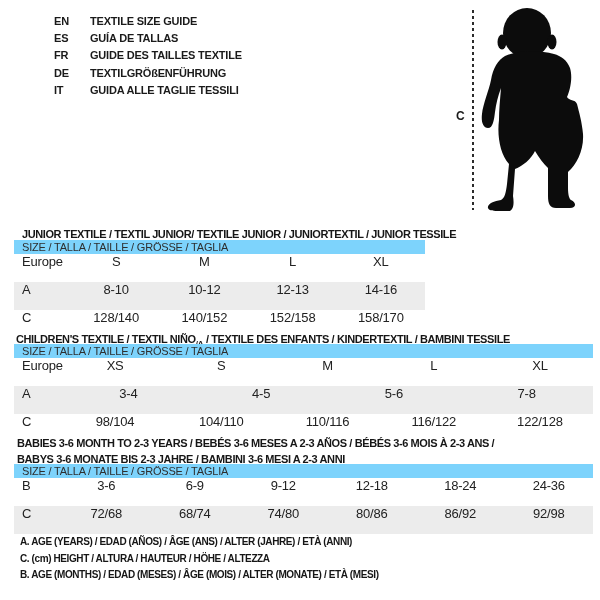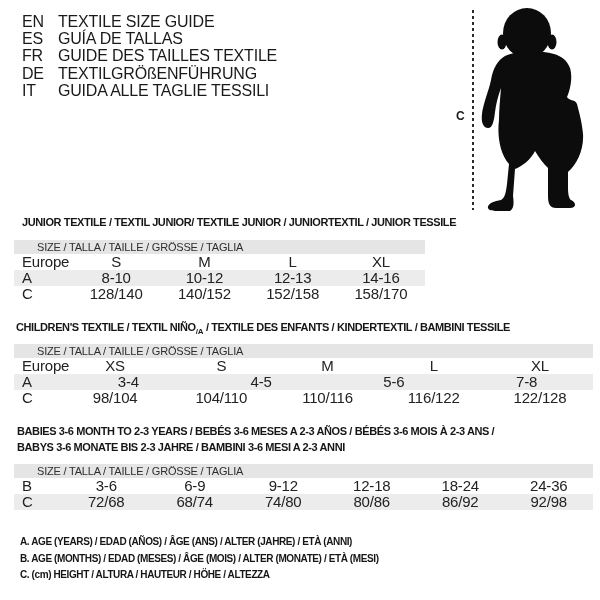--- a/index.html
+++ b/index.html
@@ -2,45 +2,45 @@
 <html><head>
 <meta charset="utf-8">
 <style>
   html,body{margin:0;padding:0;background:#ffffff;}
   .canvas{
     position:relative;width:600px;height:600px;background:#ffffff;overflow:hidden;
     font-family:"Liberation Sans",sans-serif;color:#1a1a1a;
   }
   
   .langs{position:absolute;left:22px;top:13px;}
-  .lang-row{display:flex;font-weight:normal;font-size:16px;line-height:17.2px;letter-spacing:-0.2px;white-space:nowrap;}
+  .lang-row{display:flex;font-weight:bold;font-size:11px;line-height:17.2px;letter-spacing:-0.2px;white-space:nowrap;margin-left:32px;}
   .lang-row .code{width:36px;flex:0 0 36px;}
   
   .dash-line{
     position:absolute;left:472px;top:10px;width:2px;height:200px;
     background:repeating-linear-gradient(to bottom,#2b2b2b 0 3px,transparent 3px 6px);
   }
   .c-label{position:absolute;left:456px;top:109px;font-size:12px;font-weight:600;}
   .baby-svg{position:absolute;left:478px;top:6px;width:114px;height:206px;}
   
-  .sec-title{position:absolute;font-weight:bold;font-size:11px;letter-spacing:-0.4px;white-space:nowrap;line-height:14px;color:#161616;}
+  .sec-title{position:absolute;font-weight:bold;font-size:11px;letter-spacing:-0.4px;white-space:nowrap;line-height:14px;color:#161616;margin-top:12px;}
   .t1-title{left:22px;top:215px;}
   .t2-title{left:16px;top:320px;}
   .t3-title{left:17px;top:423px;line-height:16px;}
   .sub{font-size:8px;vertical-align:sub;letter-spacing:-0.2px;}
   
   .tbl{position:absolute;left:14px;}
   .tbl-1{top:240px;width:411px;}
   .tbl-2{top:344px;width:579px;}
   .tbl-3{top:464px;width:579px;}
   .bar{
-    height:14px;line-height:14px;background:#e5e5e5;color:#2e2e2e;
-    font-size:11px;letter-spacing:-0.2px;padding-left:23px;white-space:nowrap;
+    height:14px;line-height:14px;background:#7dd3fc;color:#2e2e2e;
+    font-size:11px;letter-spacing:-0.2px;padding-left:8px;white-space:nowrap;
   }
-  .trow{display:flex;height:16px;line-height:16px;font-size:15px;letter-spacing:-0.2px;color:#222222;}
+  .trow{display:flex;height:28px;line-height:16px;font-size:13px;letter-spacing:-0.2px;color:#222222;}
   .trow.alt{background:#ececec;}
   .trow .lab{flex:0 0 auto;padding-left:8px;text-align:left;}
   .tbl-1 .lab{width:50px;}
   .tbl-2 .lab,.tbl-3 .lab{width:40px;}
   .trow .c{flex:1 1 0;text-align:center;}
   
   .legend{position:absolute;left:20px;top:534px;}
   .legend-line{font-weight:bold;font-size:10px;letter-spacing:-0.4px;line-height:16.5px;white-space:nowrap;color:#161616;}
 </style>
 </head>
@@ -187,17 +187,17 @@
       <span class="c">68/74</span>
       <span class="c">74/80</span>
       <span class="c">80/86</span>
       <span class="c">86/92</span>
       <span class="c">92/98</span>
     </div>
   </div>
 
   <div class="legend">
     <div class="legend-line">A. AGE (YEARS) / EDAD (AÑOS) / ÂGE (ANS) / ALTER (JAHRE) / ETÀ (ANNI)</div>
+    <div class="legend-line">C. (cm) HEIGHT / ALTURA / HAUTEUR / HÖHE / ALTEZZA</div>
     <div class="legend-line">B. AGE (MONTHS) / EDAD (MESES) / ÂGE (MOIS) / ALTER (MONATE) / ETÀ (MESI)</div>
-    <div class="legend-line">C. (cm) HEIGHT / ALTURA / HAUTEUR / HÖHE / ALTEZZA</div>
   </div>
 
 </div>
 
 </body></html>

